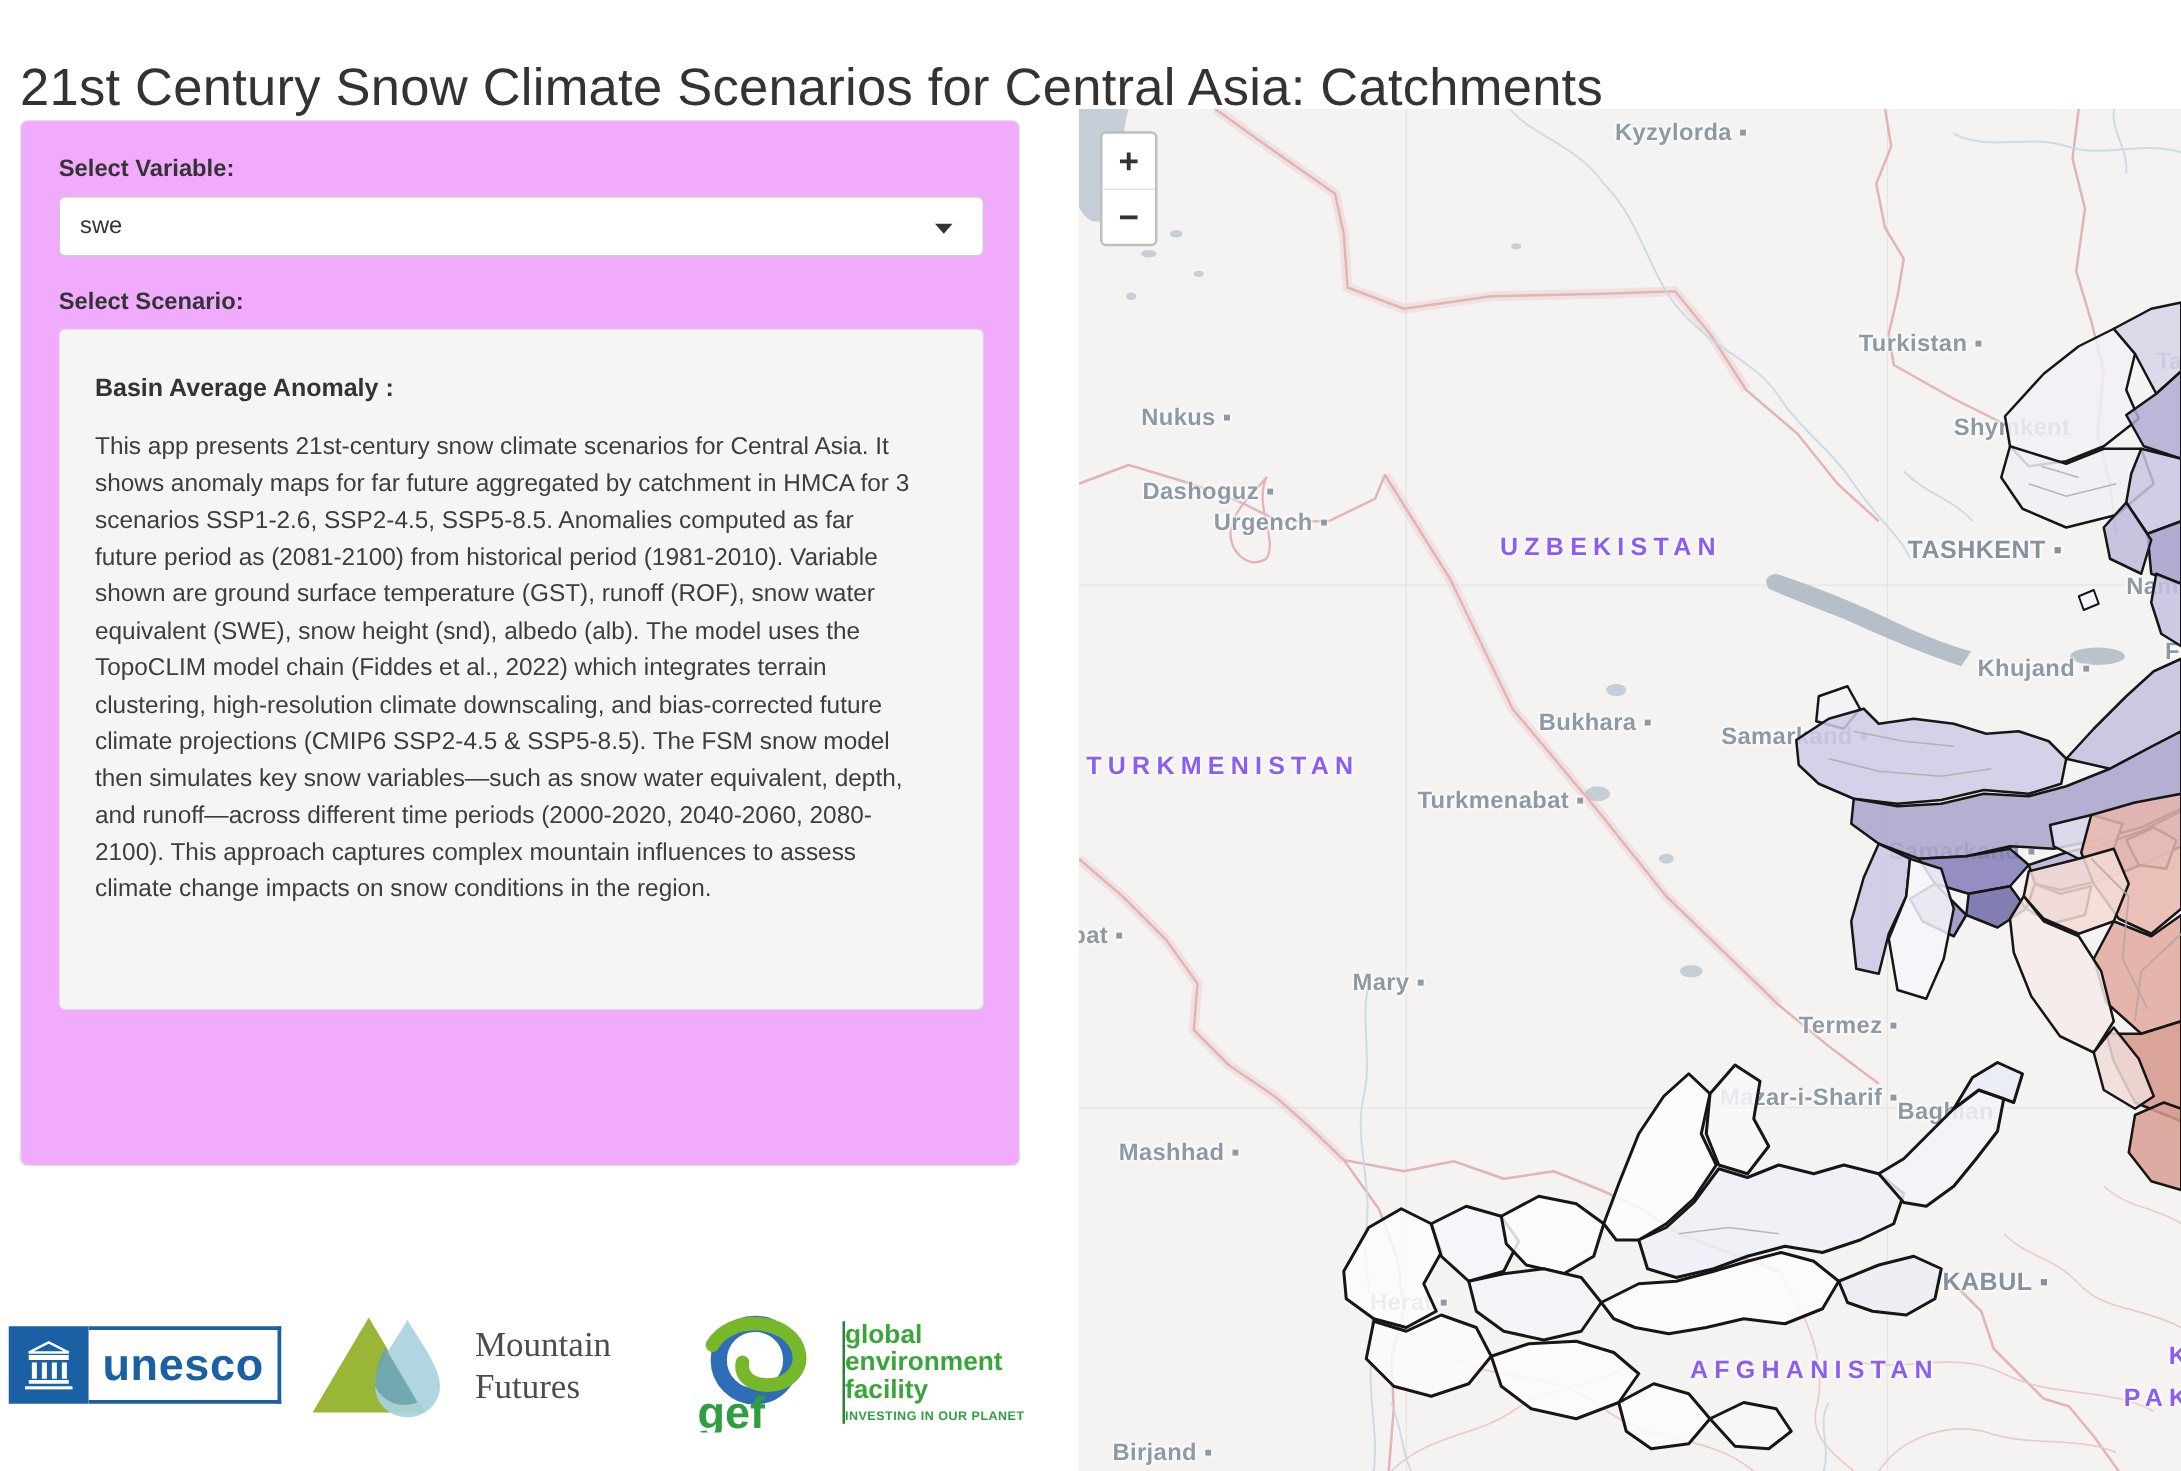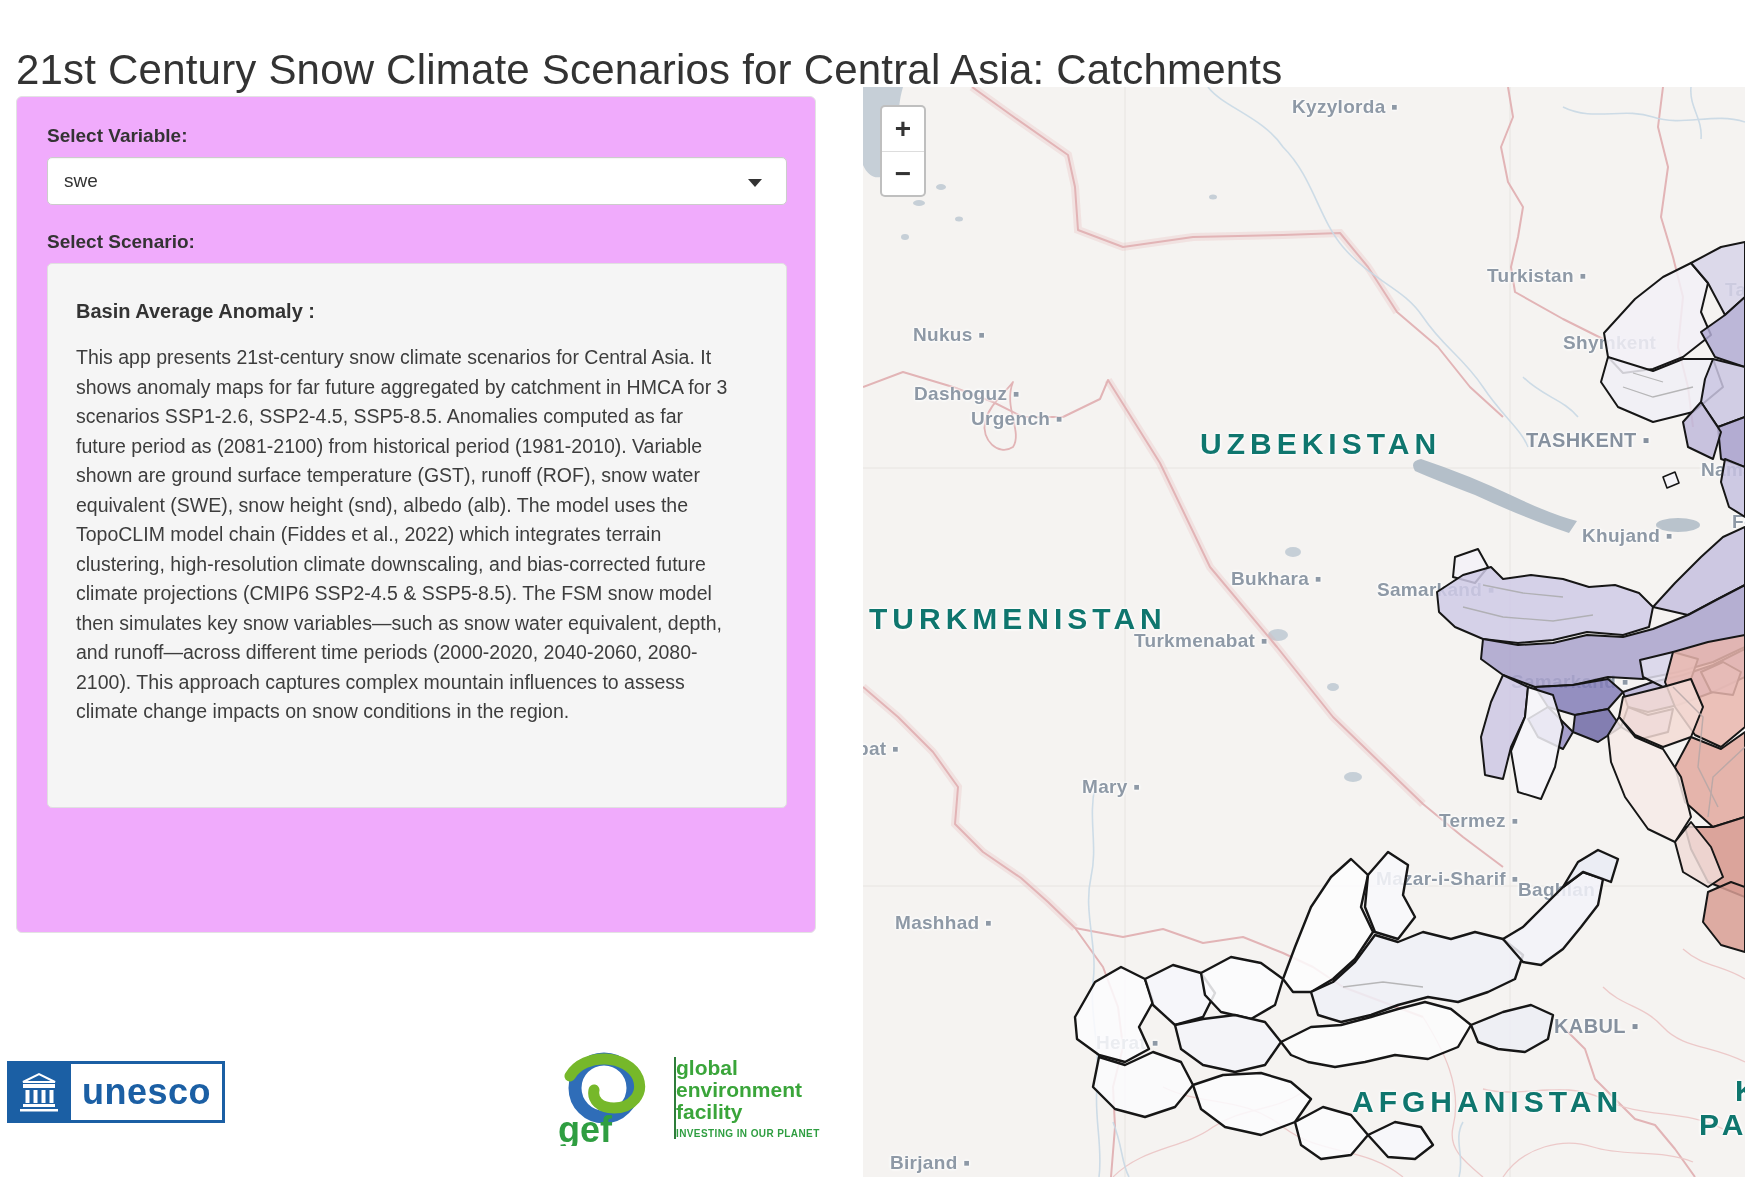--- a/index.html
+++ b/index.html
@@ -37,21 +37,21 @@
   .gef-line{font-size:21px;line-height:22px;font-weight:bold;color:#3aa53a;}
   .gef-tag{font-size:10px;font-weight:bold;color:#2f9e41;letter-spacing:.4px;margin-top:5px;}
   .gef-acronym{fill:#2f9e41;font-weight:bold;font-size:36px;font-family:"Liberation Sans",sans-serif;}
 
   
   .map{position:absolute;left:863px;top:87px;width:882px;height:1090px;overflow:hidden;background:#f5f3f1;cursor:grab;}
   .map svg{position:absolute;left:0;top:0;}
   .mlabel{position:absolute;white-space:nowrap;text-shadow:0 0 3px #fff,0 0 3px #fff,0 0 4px #fff;}
   .city{font-size:19px;font-weight:600;color:#8e99a6;letter-spacing:.3px;}
   .capital{font-size:20px;font-weight:600;color:#86919f;letter-spacing:.4px;}
-  .country{font-size:30px;font-weight:600;color:#0f766e;letter-spacing:5px;}
+  .country{font-size:20px;font-weight:600;color:#8b5cf6;letter-spacing:5px;}
   .zoomctl{position:absolute;left:17px;top:18px;width:46px;height:92px;background:#fff;border:2px solid rgba(0,0,0,.25);
            border-radius:5px;box-sizing:border-box;z-index:30;}
   .zoombtn{width:100%;height:44px;display:flex;align-items:center;justify-content:center;
            font-size:28px;font-weight:600;color:#333;cursor:pointer;}
   .zoomdiv{height:1px;background:#ddd;}
 </style>
 </head>
 <body>
 
 <div id="stage">
@@ -86,20 +86,31 @@
           <rect x="32.5" y="20" width="4" height="13" fill="#fff"></rect>
           <rect x="6" y="34" width="32" height="3" fill="#fff"></rect>
           <rect x="3" y="39" width="38" height="2.5" fill="#fff"></rect>
         </svg>
       </div>
       <div class="unesco-wordbox">
         <span class="unesco-word">unesco</span>
       </div>
     </div>
 
+    <div class="mf">
+      <svg width="118" height="86" viewBox="0 0 118 86">
+        <path d="M2,80 L47,4 L92,80 Z" fill="#9ab636"></path>
+        <path d="M78,6 C90,26 104,44 104,59 A26,25 0 1 1 52,59 C52,44 66,26 78,6 Z" fill="#a9d3e0" fill-opacity=".92"></path>
+        <path d="M60,28 L86,72 A26,25 0 0 1 52,59 C52,49 55,38 60,28 Z" fill="#6ba3ab" fill-opacity=".9"></path>
+      </svg>
+      <div class="mf-text">
+        <div>Mountain</div>
+        <div>Futures</div>
+      </div>
+    </div>
 
     <div class="gef">
       <svg width="92" height="96" viewBox="0 0 92 96">
         <circle cx="48" cy="38" r="29" fill="none" stroke="#2f6db8" stroke-width="13"></circle>
         <path d="M14,26 C28,2 72,4 82,28 C88,44 76,58 58,58 C44,58 36,50 38,40" fill="none" stroke="#76b82a" stroke-width="11" stroke-linecap="round"></path>
         <text x="2" y="92" class="gef-acronym">gef</text>
       </svg>
       <div class="gef-text">
         <div class="gef-line">global</div>
         <div class="gef-line">environment</div>

